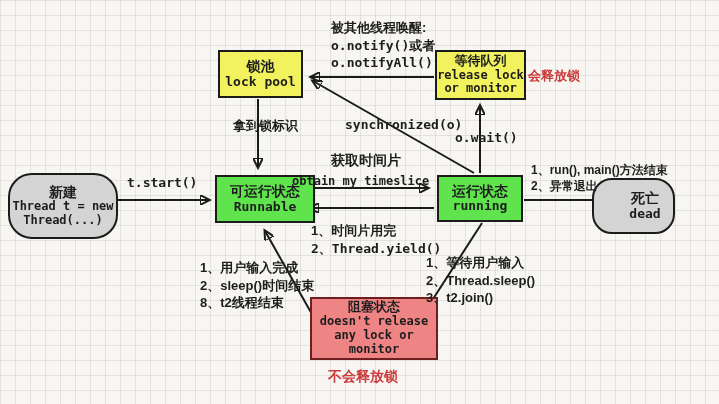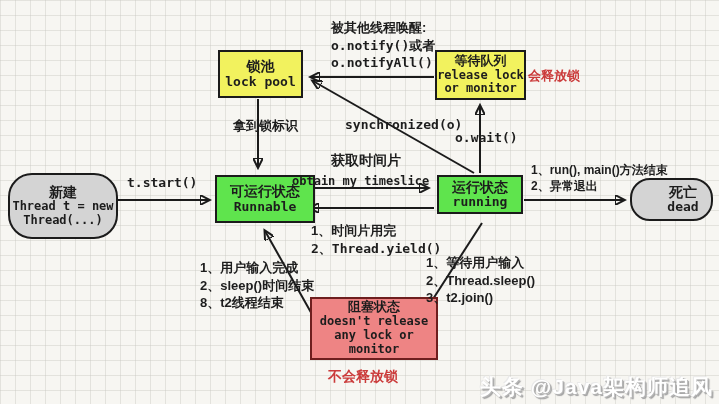--- a/index.html
+++ b/index.html
@@ -72,32 +72,32 @@
     <div class="cjk">等待队列</div>
     <div class="code">release lock</div>
     <div class="code">or monitor</div>
   </div>
 
   <div class="box green" style="left:215px;top:175px;width:100px;height:48px;">
     <div class="cjk14">可运行状态</div>
     <div class="code13">Runnable</div>
   </div>
 
-  <div class="box green" style="left:437px;top:175px;width:86px;height:39px;">
+  <div class="box green" style="left:437px;top:175px;width:86px;height:47px;">
     <div class="cjk14">运行状态</div>
     <div class="code13">running</div>
   </div>
 
   <div class="box gray" style="left:8px;top:173px;width:110px;height:66px;border-radius:24px;">
     <div class="cjk14">新建</div>
     <div class="code">Thread t = new</div>
     <div class="code">Thread(...)</div>
   </div>
 
-  <div class="box gray" style="left:630px;top:178px;width:83px;height:43px;border-radius:20px;padding-left:23px;">
+  <div class="box gray" style="left:592px;top:178px;width:83px;height:56px;border-radius:20px;padding-left:23px;">
     <div class="cjk14">死亡</div>
     <div class="code13">dead</div>
   </div>
 
   <div class="box pink" style="left:310px;top:297px;width:128px;height:63px;">
     <div class="cjk">阻塞状态</div>
     <div class="code">doesn't release</div>
     <div class="code">any lock or</div>
     <div class="code">monitor</div>
   </div>
@@ -139,15 +139,14 @@
   </div>
 
   <div class="lbl" style="left:426px;top:254px;">
     <div class="cjk">1、等待用户输入</div>
     <div class="cjk">2、Thread.sleep()</div>
     <div class="cjk">3、t2.join()</div>
   </div>
 
   <div class="lbl cjk14 red" style="left:328px;top:367px;">不会释放锁</div>
 
-  <div class="watermark">头条 @Java架构师追风</div>
 
 </div>
 
 </body></html>

